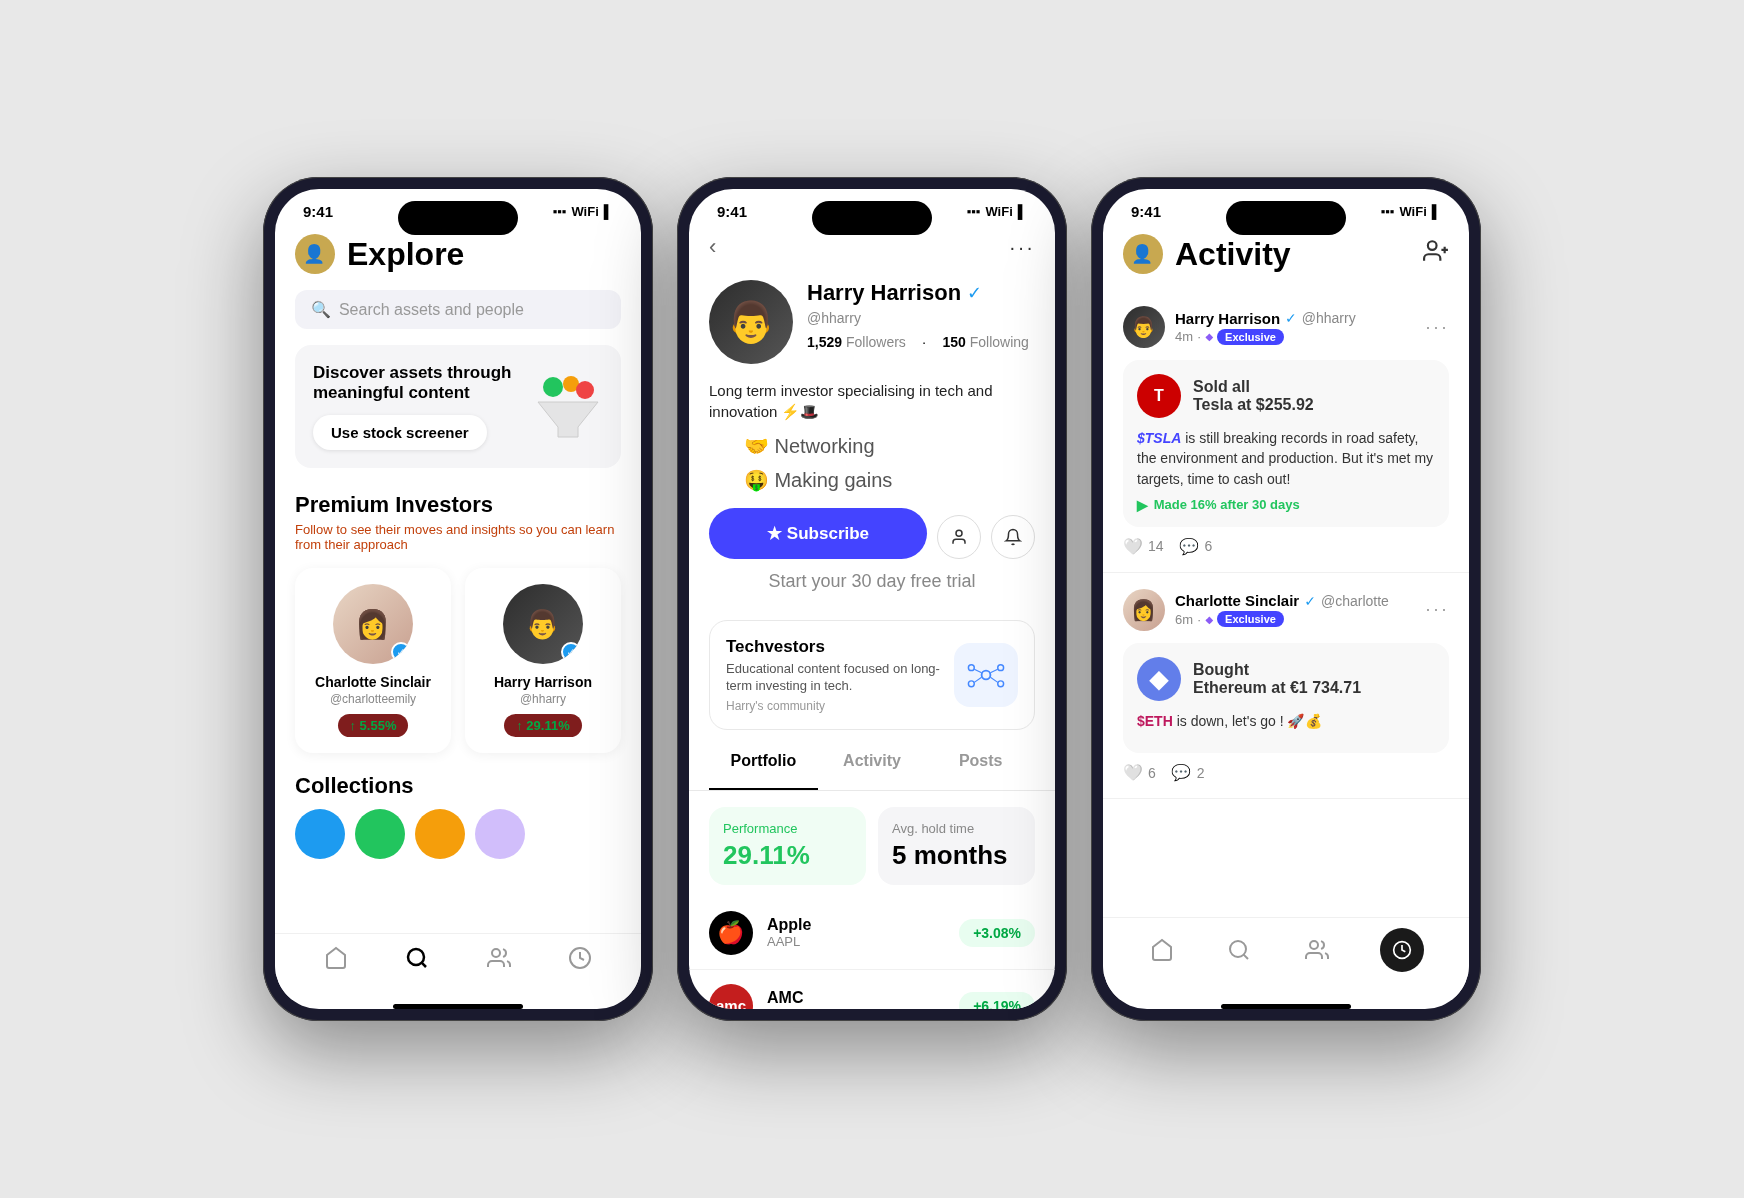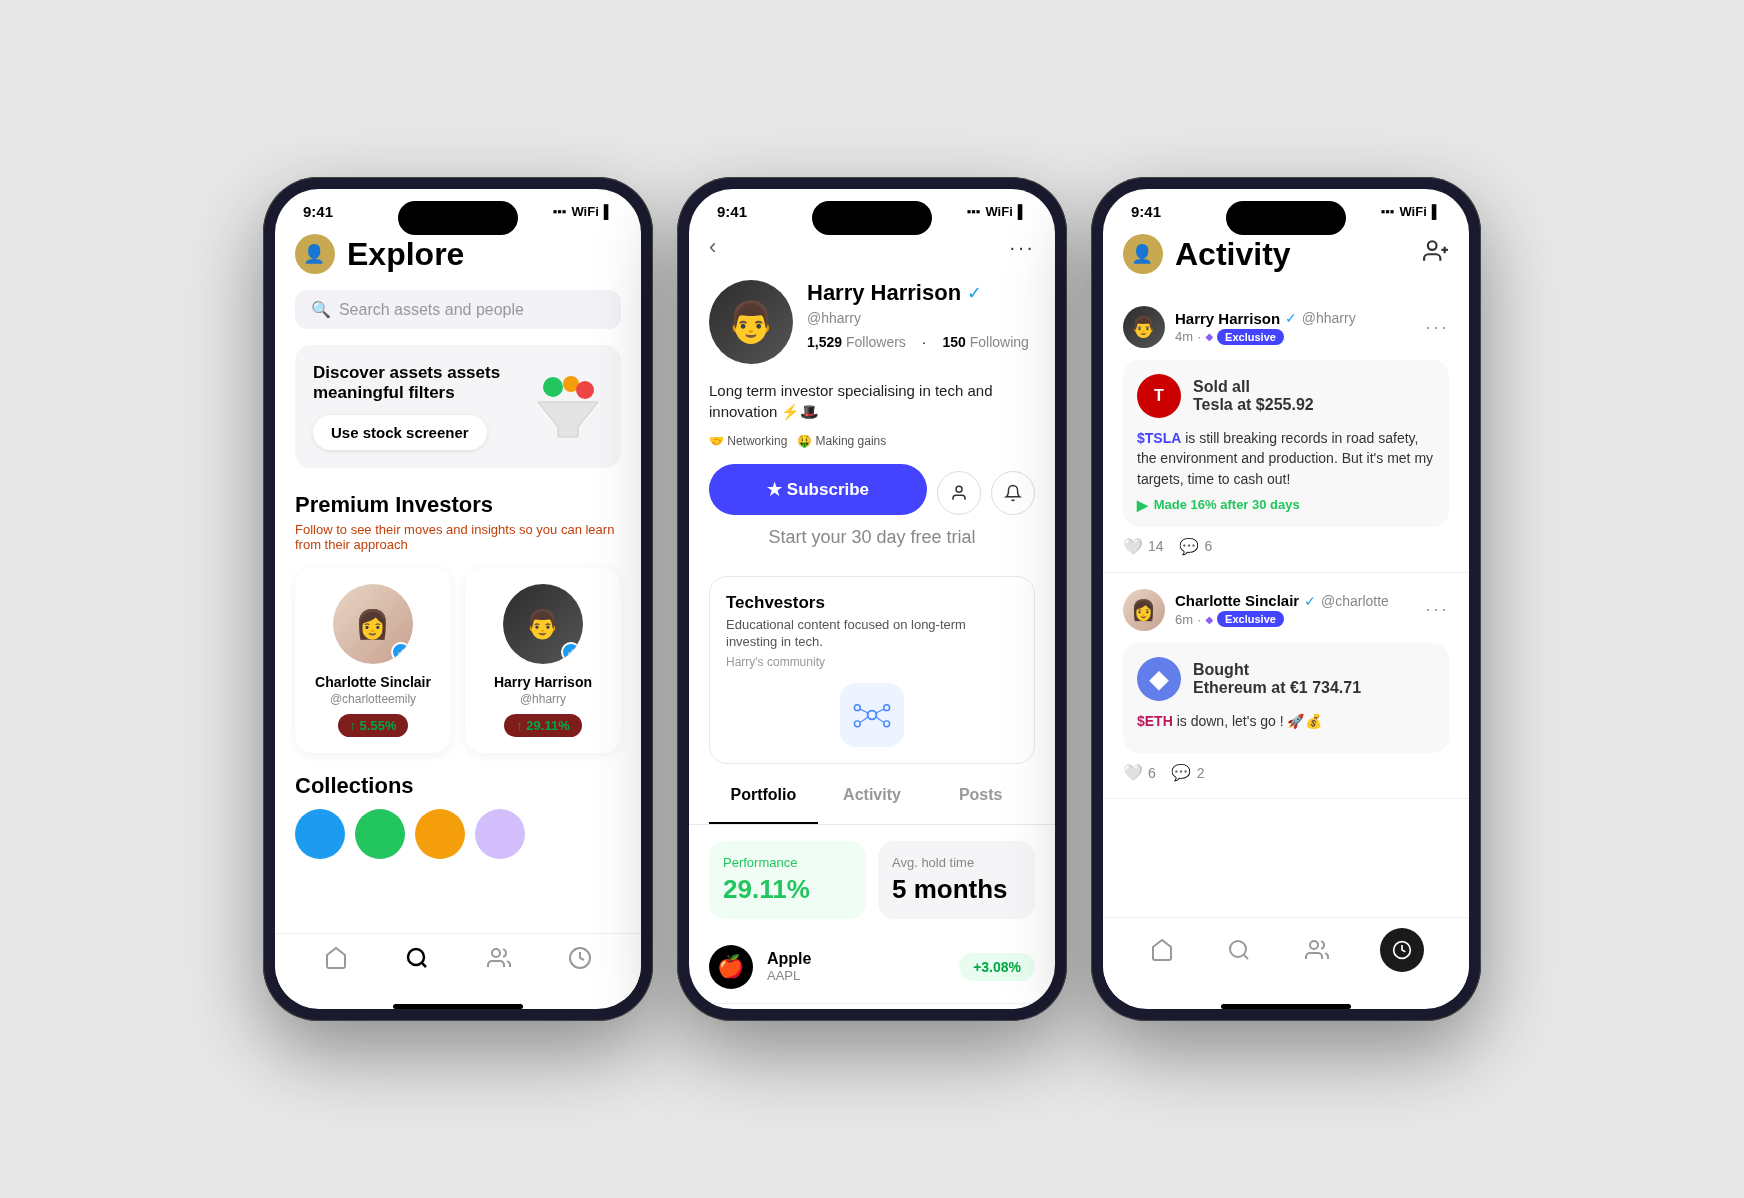--- a/index.html
+++ b/index.html
@@ -271,22 +271,23 @@
     .profile-tags {
       display: flex;
       gap: 10px;
       padding: 0 20px 16px;
       flex-wrap: wrap;
     }
     .tag {
       display: flex;
       align-items: center;
       gap: 5px;
-      font-size: 12px;
+      font-size: 20px;
       color: #555;
+      margin-left: 35px;
     }
     .subscribe-section {
       padding: 0 20px 6px;
     }
     .subscribe-btn {
       background: #4444ff;
       color: #fff;
       border: none;
       border-radius: 30px;
       padding: 15px;
@@ -319,21 +320,20 @@
       background: #fff;
     }
     .community-card {
       margin: 10px 20px;
       border: 1px solid #e8e8e8;
       border-radius: 18px;
       padding: 16px;
       display: flex;
       align-items: center;
       gap: 14px;
-      flex-direction: column;
     }
     .community-text { flex: 1; }
     .community-name { font-size: 17px; font-weight: 800; margin-bottom: 4px; }
     .community-desc { font-size: 13px; color: #555; margin-bottom: 4px; line-height: 1.3; }
     .community-sub { font-size: 12px; color: #999; }
     .community-icon {
       width: 64px;
       height: 64px;
       background: #eef4ff;
       border-radius: 16px;
@@ -559,21 +559,21 @@
             <span class="explore-title">Explore</span>
           </div>
 
           <div class="search-bar">
             <span style="color:#999;font-size:16px;">🔍</span>
             <span class="search-placeholder">Search assets and people</span>
           </div>
 
           <div class="screener-card">
             <div class="screener-text">
-              <h3>Discover assets assets meaningful filters</h3>
+              <h3>Discover assets through meaningful content</h3>
               <button class="screener-btn">Use stock screener</button>
             </div>
             <div style="font-size:50px; position:relative;">
               <div style="position:relative; width:70px; height:70px;">
                 
                 <svg width="70" height="70" viewBox="0 0 70 70">
                   <circle cx="20" cy="15" r="10" fill="#22c55e"></circle>
                   <circle cx="38" cy="12" r="8" fill="#f59e0b"></circle>
                   <circle cx="52" cy="18" r="9" fill="#ef4444"></circle>
                   <path d="M5 30 L65 30 L45 55 L45 65 L25 65 L25 55 Z" fill="#e0e0e0" opacity="0.8"></path>
@@ -861,21 +861,21 @@
 
             <div class="trade-card">
               <div class="trade-header">
                 <div class="trade-logo tesla-logo">T</div>
                 <div class="trade-action">
                   <span>Sold all</span><br>
                   <span style="font-weight:700;">Tesla at $255.92</span>
                 </div>
               </div>
               <div class="trade-comment">
-                <span style="color:#4444ff;font-weight:600;">$TSLA</span> is still breaking records in road safety, the environment and production. But it's met my targets, time to cash out!
+                <span style="color:#4444ff;font-weight:600;font-style:italic;">$TSLA</span> is still breaking records in road safety, the environment and production. But it's met my targets, time to cash out!
               </div>
               <div class="trade-perf">
                 <span style="color:#22c55e;font-size:14px;">▶</span>
                 <span>Made 16% after 30 days</span>
               </div>
             </div>
 
             <div class="feed-reactions">
               <div class="reaction">
                 <span class="reaction-icon">🤍</span>

